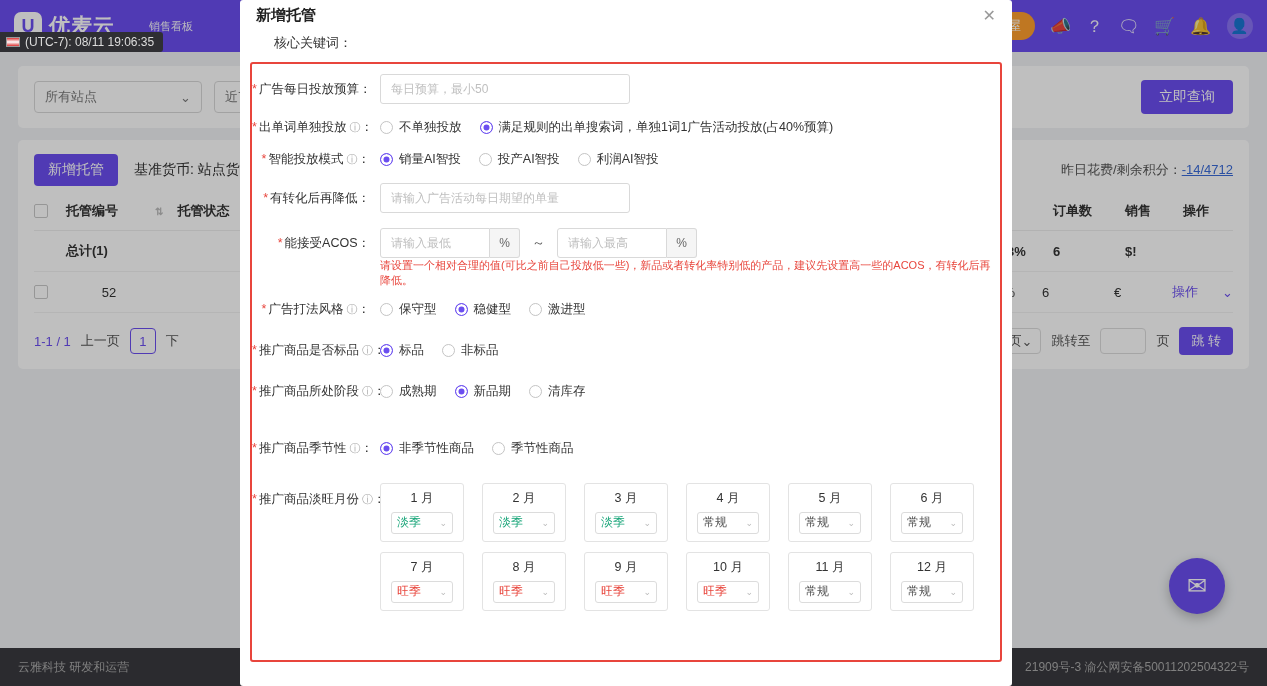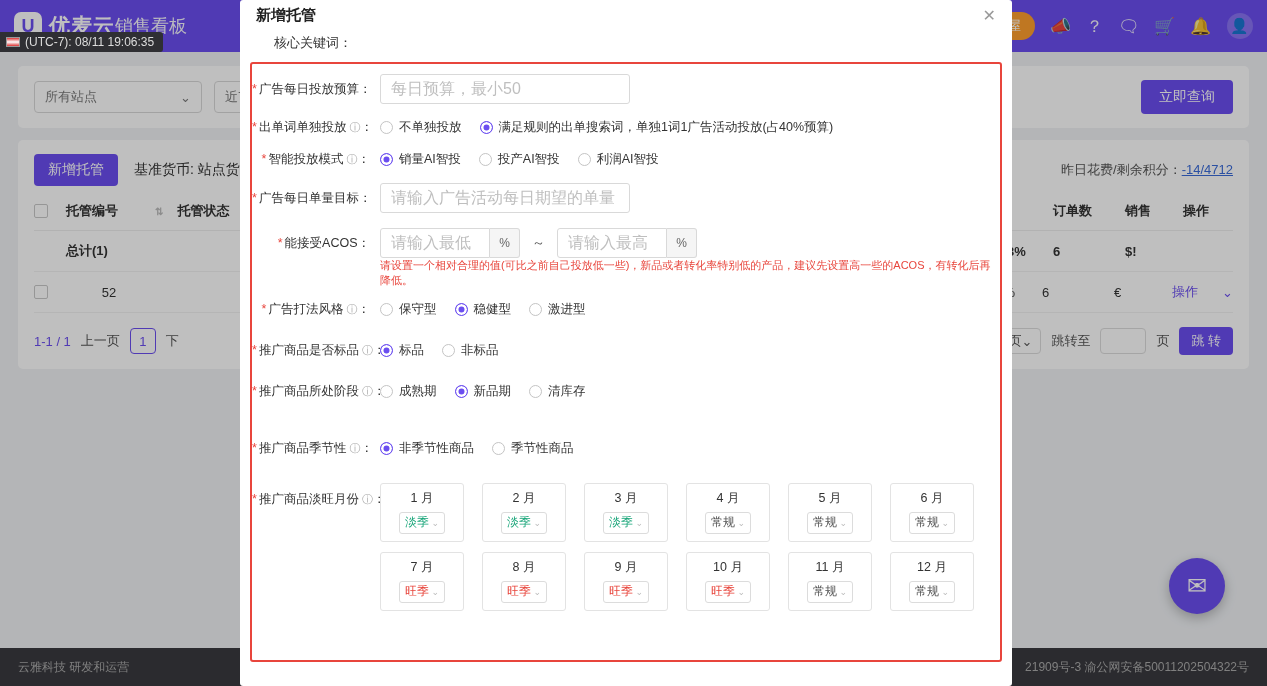--- a/index.html
+++ b/index.html
@@ -20,21 +20,21 @@
     height:52px; background:#6b4ef0;
     display:flex; align-items:center;
     padding:0 14px; color:#fff;
   }
   .logo-mark {
     width:28px;height:28px;border-radius:7px;background:#fff;
     color:#6b4ef0;font-weight:bold;font-size:18px;
     display:flex;align-items:center;justify-content:center;margin-right:7px;
   }
   .logo-text { font-size:21px; font-weight:bold; letter-spacing:1px; }
-  .nav-item { font-size:18px; opacity:.95; }
+  .nav-item { margin-left:34px; font-size:11px; opacity:.95; }
   .top-right { margin-left:auto; display:flex; align-items:center; gap:15px; }
   .pill-btn {
     background:#ff9f2e; color:#fff; border-radius:15px;
     padding:5px 14px; font-size:13px; display:flex; align-items:center; gap:4px;
   }
   .ticon { font-size:17px; opacity:.95; }
   .avatar { width:26px;height:26px;border-radius:50%;background:#8a73f5;
             display:flex;align-items:center;justify-content:center;font-size:15px;}
 
   .timebar {
@@ -119,36 +119,36 @@
   .flabel .req { color:#e8453c; margin-right:2px;}
   .fbody { margin-left:10px; display:flex; align-items:center; flex-wrap:wrap; }
   .qm { color:#aaa; font-size:11px; }
 
   .adv-row { display:flex; align-items:center; padding:0 0 14px 8px; }
   .adv-cb { width:13px;height:13px;border:1px solid #c4c4c4;border-radius:2px;margin-right:8px;background:#fff;}
   .adv-text { font-size:12.5px;color:#333;}
   .adv-text .gray{ color:#888; }
 
   .inp { height:30px;border:1px solid #d9d9d9;border-radius:3px;display:flex;align-items:center;
-         padding:0 10px;color:#bfbfbf;font-size:16px;background:#fff;}
+         padding:0 10px;color:#bfbfbf;font-size:12px;background:#fff;}
   .inp.w250 { width:250px;}
   .inp.w110 { width:110px;}
   .suffix { width:30px;height:30px;border:1px solid #d9d9d9;border-left:none;border-radius:0 3px 3px 0;
             background:#f5f5f5;display:flex;align-items:center;justify-content:center;color:#666;font-size:12px;}
 
   .radio { display:flex;align-items:center;margin-right:18px;font-size:12.5px;color:#333;}
   .rdot { width:13px;height:13px;border-radius:50%;border:1px solid #c4c4c4;margin-right:6px;background:#fff;flex:none;}
   .radio.on .rdot { border-color:#6b4ef0;background:#6b4ef0;box-shadow:inset 0 0 0 2.5px #fff;}
 
   .hint { color:#e8453c; font-size:11px; margin:-8px 0 12px 128px; line-height:1.4;}
 
   .months { display:flex; gap:18px; margin-bottom:10px;}
   .mcell { width:84px;border:1px solid #e3e3e3;border-radius:3px;text-align:center;padding:6px 0 7px;}
   .mtitle { font-size:12.5px;color:#333;margin-bottom:5px;}
-  .msel { width:46px;margin:0 auto;height:22px;border:1px solid #dcdcdc;border-radius:3px;
+  .msel { width:62px;margin:0 auto;height:22px;border:1px solid #dcdcdc;border-radius:3px;
           display:flex;align-items:center;justify-content:space-between;padding:0 5px;font-size:12px;}
   .msel .cv { color:#1aa67a; }
   .msel.peak .cv { color:#e8453c; }
   .msel.norm .cv { color:#555; }
   .msel .ch { color:#bbb;font-size:9px;}
 </style>
 </head>
 <body>
 
 <div id="bg">
@@ -315,21 +315,21 @@
             <span>投产AI智投</span>
           </div>
         <div class="radio">
             <span class="rdot"></span>
             <span>利润AI智投</span>
           </div>
       </div>
     </div>
 
     <div class="frow">
-      <div class="flabel"><span class="req">*</span><span>广告每日单量目标：</span></div>
+      <div class="flabel"><span class="req">*</span><span>有转化后再降低：</span></div>
       <div class="fbody">
         <div class="inp w250">请输入广告活动每日期望的单量</div>
       </div>
     </div>
 
     <div class="frow" style="margin-bottom:8px">
       <div class="flabel"><span class="req">*</span><span>能接受ACOS：</span></div>
       <div class="fbody">
         <div style="display:flex">
           <div class="inp w110" style="border-radius:3px 0 0 3px">请输入最低</div>

